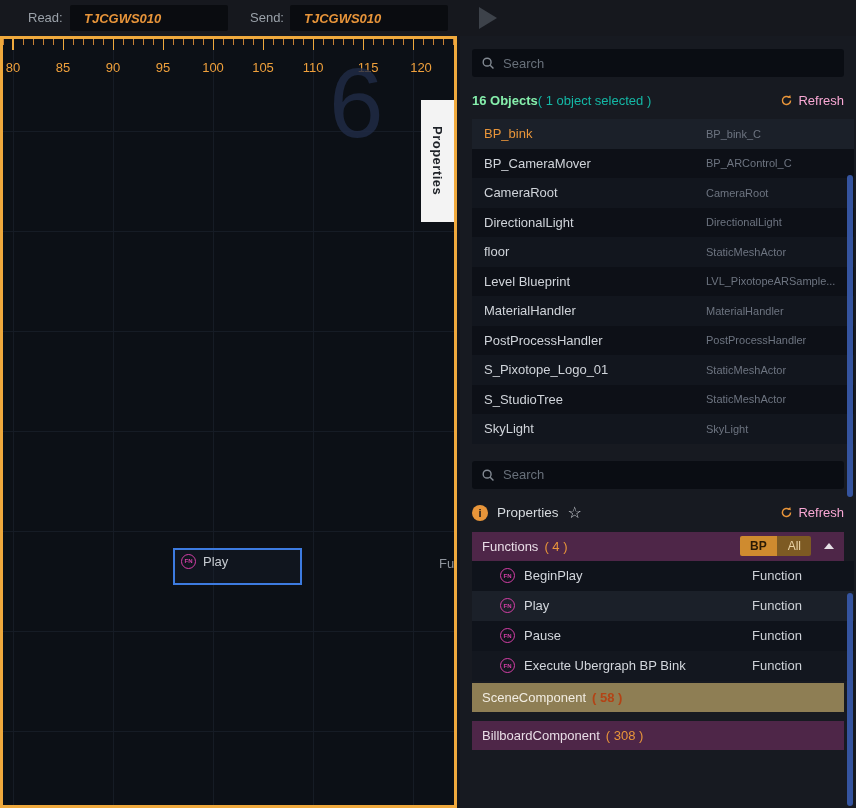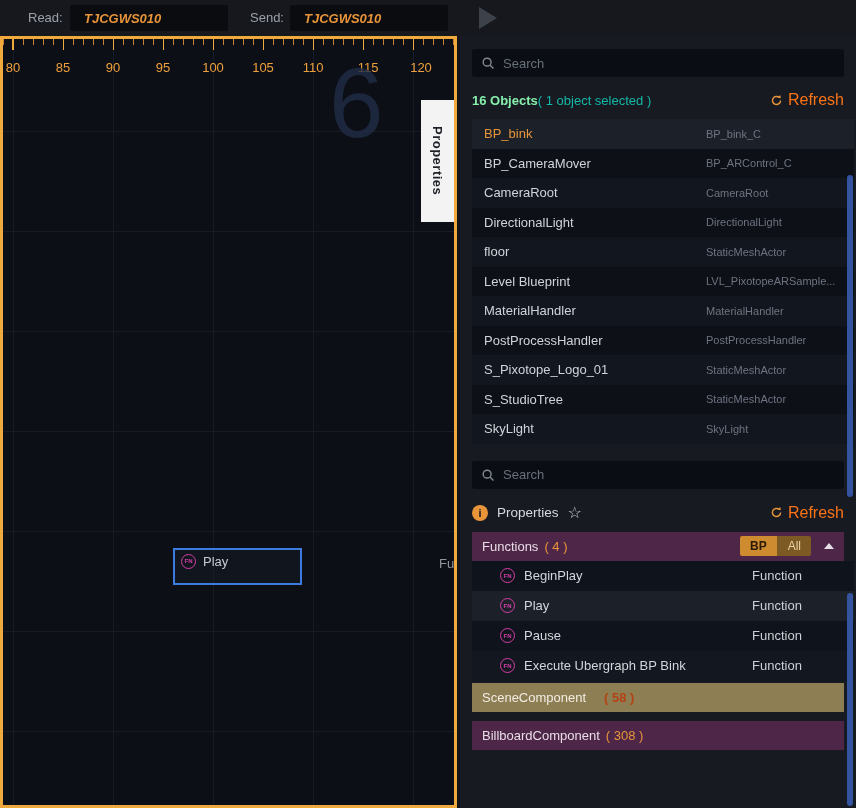--- a/index.html
+++ b/index.html
@@ -90,21 +90,21 @@
   .sinput {
     flex:1; background:transparent; border:none; outline:none;
     color:#3b82f6; font-size:13px; font-family:"Liberation Sans", sans-serif;
   }
   .sinput::placeholder { color:#68707a; opacity:1; }
 
   .objheader { margin:14px 12px 0; display:flex; align-items:center; font-size:13px; height:18px; }
   .objcount { color:#86efac;font-weight:bold; }
   .objsel { color:#14b8a6; }
   .flex1 { flex:1; }
-  .refresh { display:flex; align-items:center; gap:5px; color:#f97316; font-size:16px; cursor:pointer; }
+  .refresh { display:flex; align-items:center; gap:5px; color:#f9a8d4; font-size:13px; cursor:pointer; }
 
   .objlist { margin:10px 2px 0 12px; }
   .orow { height:29.5px; display:flex; align-items:center; padding-left:12px; position:relative; cursor:pointer; }
   .orow:nth-child(odd){ background:#12161e; }
   .orow:nth-child(even){ background:#0d1017; }
   .orow.sel { background:#1b2029; }
   .oname { font-size:13px; color:#d0d4da; white-space:nowrap; }
   .orow.sel .oname { color:#e8953a; }
   .otype { position:absolute; left:234px; font-size:11px; color:#6d7480; width:146px; white-space:nowrap; overflow:hidden; }
 
@@ -115,21 +115,21 @@
     margin-right:9px; cursor:pointer;
   }
   .ptitle { color:#d6dade; font-size:13.5px; }
   .star { color:#cdd1d7; font-size:16px; margin-left:9px; cursor:pointer; line-height:1; }
 
   .secheader {
     margin:9px 12px 0; height:29px; display:flex; align-items:center;
     padding:0 10px; font-size:13px; cursor:pointer;
   }
   .secheader.purple { background:#4e2648; color:#e8dde6; }
-  .secheader.gold { background:#8e7e54; color:#f2ede2; margin-top:2px;gap:12px; }
+  .secheader.gold { background:#8e7e54; color:#f2ede2; margin-top:2px; }
   .seccount { margin-left:6px; }
   .secheader.purple .seccount { color:#e8953a; }
   .secheader.gold .seccount { color:#b34315; font-weight:bold; }
 
   .pill { padding:3px 10px; font-size:12px; cursor:pointer; }
   .pill.bp { background:#cf8b2f; color:#2a1a05; border-radius:2px 0 0 2px; font-weight:bold; }
   .pill.all { background:#7d5a23; color:#e9d2a4; border-radius:0 2px 2px 0;padding-left:11px; }
   .chev {
     width:0; height:0; border-left:5px solid transparent; border-right:5px solid transparent;
     border-bottom:6px solid #e6e0e6; margin-left:13px; cursor:pointer;

